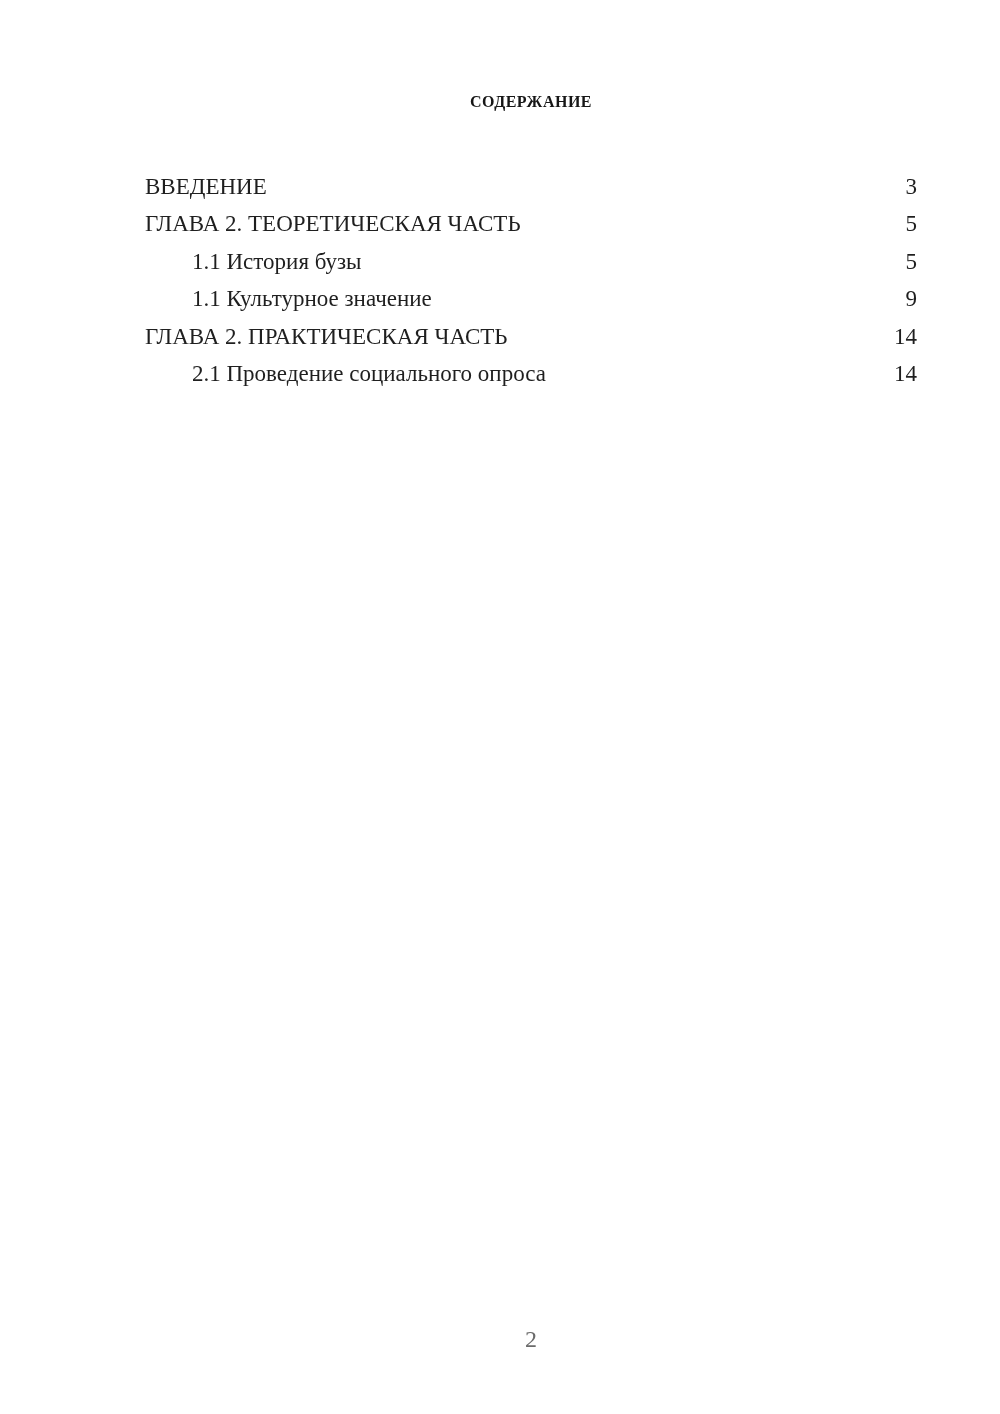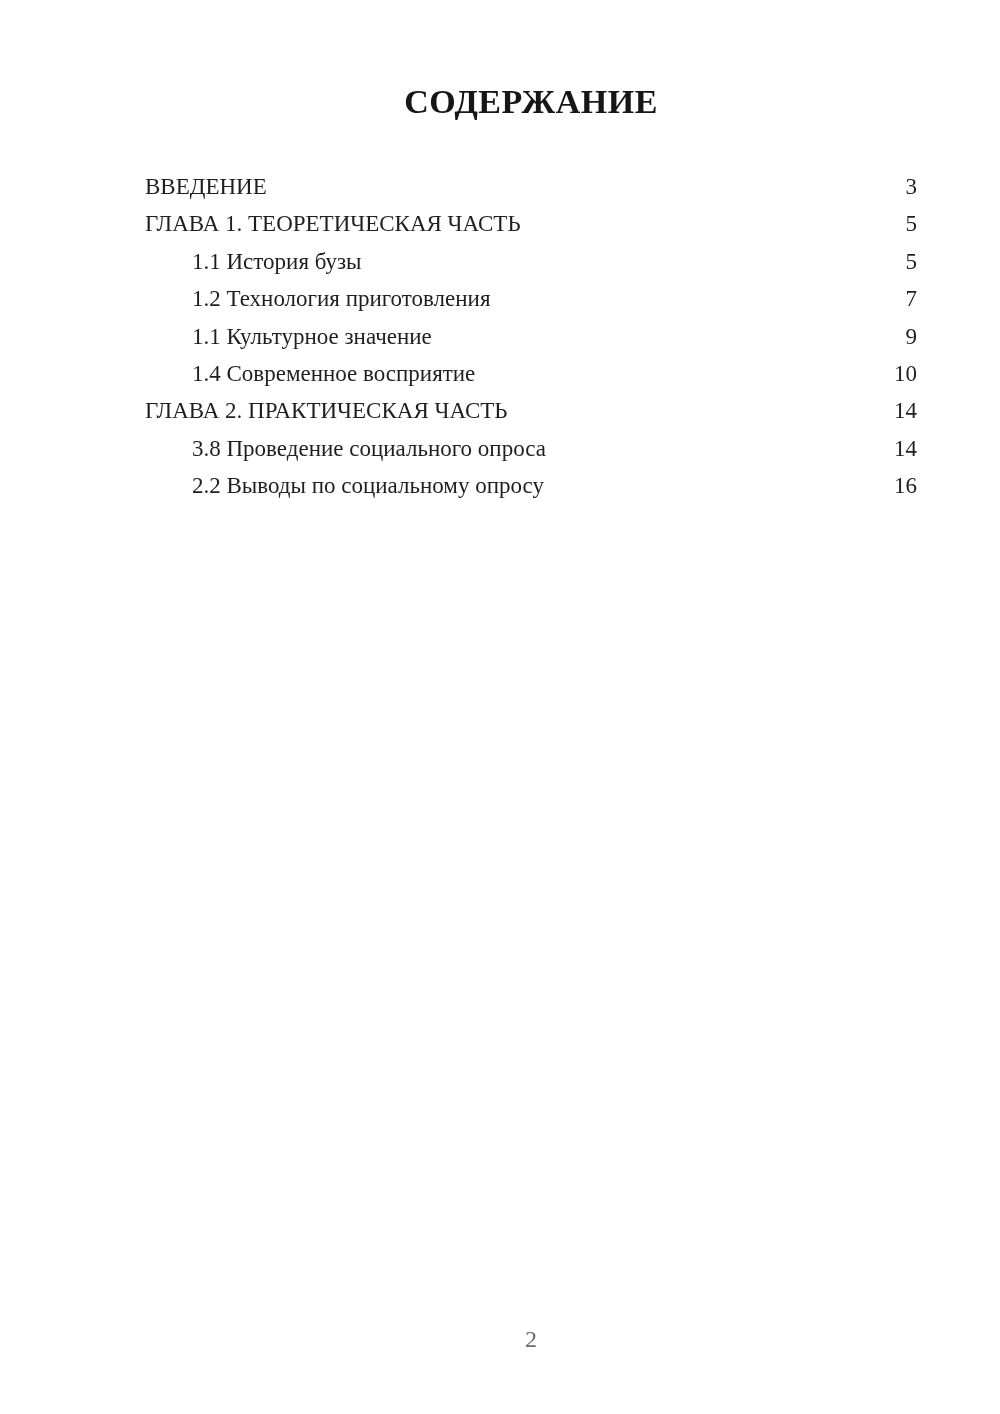--- a/index.html
+++ b/index.html
@@ -17,21 +17,21 @@
   }
   .page {
     position: absolute;
     left: 145px;
     right: 83px;
     top: 0;
     bottom: 0;
   }
   .doc-title {
     margin-top: 86px;
-    font-size: 34px;
+    font-size: 16px;
     line-height: 32px;
     font-weight: bold;
     text-align: center;
     letter-spacing: 0.5px;
     color: #161616;
   }
   .toc {
     margin-top: 50px;
   }
   .toc-row {
@@ -70,47 +70,35 @@
 
 <div class="page">
   <div class="doc-title">СОДЕРЖАНИЕ</div>
 
   <div class="toc" id="toc-list">
       <div class="toc-row">
         <span class="toc-label">ВВЕДЕНИЕ</span>
         <span class="toc-page">3</span>
       </div>
       <div class="toc-row">
-        <span class="toc-label">ГЛАВА 1. ТЕОРЕТИЧЕСКАЯ ЧАСТЬ</span>
+        <span class="toc-label">ГЛАВА 2. ТЕОРЕТИЧЕСКАЯ ЧАСТЬ</span>
         <span class="toc-page">5</span>
       </div>
       <div class="toc-row indent">
         <span class="toc-label">1.1 История бузы</span>
         <span class="toc-page">5</span>
       </div>
       <div class="toc-row indent">
-        <span class="toc-label">1.2 Технология приготовления</span>
-        <span class="toc-page">7</span>
-      </div>
-      <div class="toc-row indent">
         <span class="toc-label">1.1 Культурное значение</span>
         <span class="toc-page">9</span>
-      </div>
-      <div class="toc-row indent">
-        <span class="toc-label">1.4 Современное восприятие</span>
-        <span class="toc-page">10</span>
       </div>
       <div class="toc-row">
         <span class="toc-label">ГЛАВА 2. ПРАКТИЧЕСКАЯ ЧАСТЬ</span>
         <span class="toc-page">14</span>
       </div>
       <div class="toc-row indent">
-        <span class="toc-label">3.8 Проведение социального опроса</span>
+        <span class="toc-label">2.1 Проведение социального опроса</span>
         <span class="toc-page">14</span>
-      </div>
-      <div class="toc-row indent">
-        <span class="toc-label">2.2 Выводы по социальному опросу</span>
-        <span class="toc-page">16</span>
       </div>
     </div>
 </div>
 
 <div class="page-footer">2</div>
 
 </body></html>

